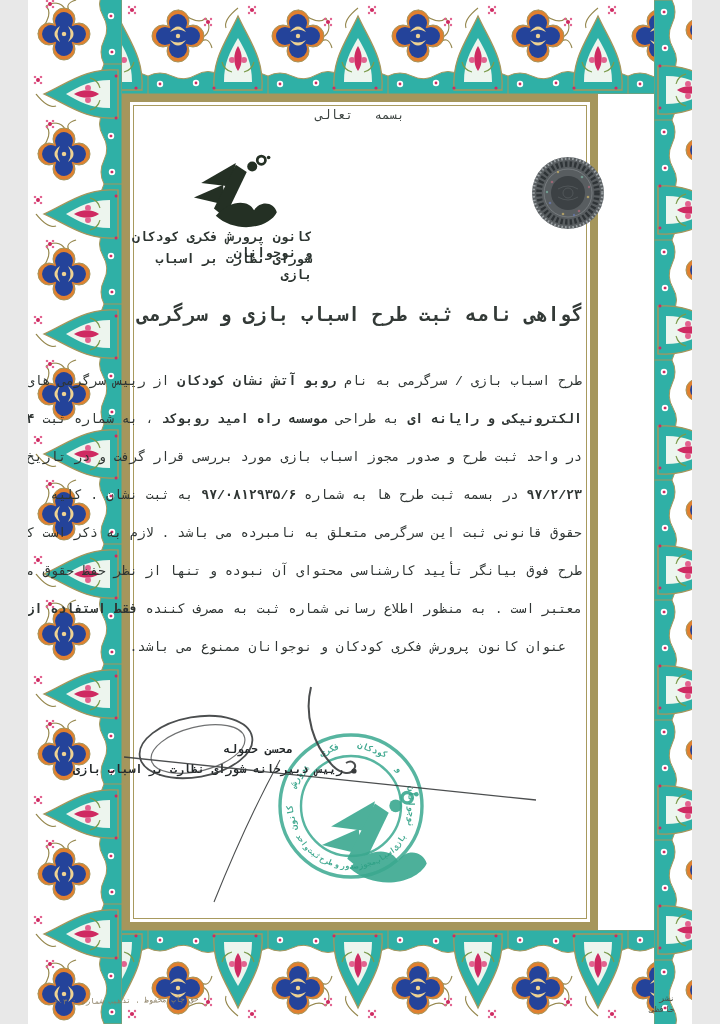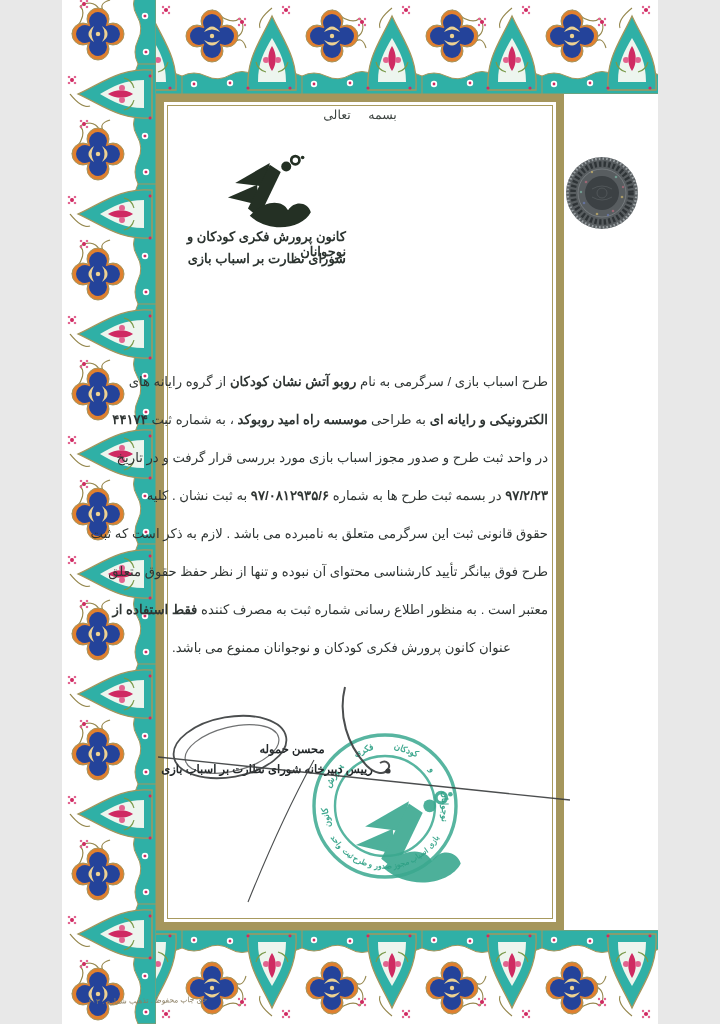--- a/index.html
+++ b/index.html
@@ -1,18 +1,18 @@
 <!DOCTYPE html>
 <html lang="fa" style="--teal: #2fb0a6; --blue: #24439a; --orange: #e0802f; --gold: #a5965c; --pink: #e2628f; --magenta: #cf2a62; --cream: #eed292; --ink: #383b3c; --stamp_green: #3aa88f; --seal_dark: #4c5154; --logo_dark: #243024; --paper: #ffffff;"><head>
 <meta charset="utf-8">
 <style>
   html,body{margin:0;padding:0;background:#e8e8e8;}
   .page{
-    position:relative;width:596px;height:1024px;background:#fff;
-    font-family:Liberation Sans, sans-serif;overflow:hidden;margin:0 auto;
+    position:relative;width:664px;height:1024px;background:#fff;
+    font-family:Liberation Mono, monospace;overflow:hidden;margin:0 auto;
     color:#303634;
   }
   .abs{position:absolute;}
   svg.border-svg{position:absolute;left:0;top:0;z-index:1;}
   .frame-band{
     position:absolute;left:94px;top:94px;right:94px;bottom:94px;
     border:8px solid #a5965c;z-index:2;pointer-events:none;
   }
   .frame-line{
     position:absolute;left:105px;top:105px;right:105px;bottom:105px;
@@ -172,23 +172,24 @@
         <circle cx="28" cy="17" r="1.2" fill="#c9b26a"></circle>
           <circle cx="44" cy="60" r="1.2" fill="#6a7ab0"></circle>
       </g>
       <g stroke="#565b5e" stroke-width="1" fill="none" opacity="0.8">
         <path d="M28,34 q10,-6 20,0"></path>
           <path d="M28,42 q10,6 20,0"></path>
           <circle cx="38" cy="38" r="5"></circle>
       </g>
     </svg>
 
+    <div class="abs cert-title">گواهی نامه ثبت طرح اسباب بازی و سرگرمی</div>
 
     <div id="body-lines">
-        <div class="bline just"><span>طرح اسباب بازی / سرگرمی به نام </span><span class="b">روبو آتش نشان کودکان</span><span> از گروه رایانه های</span></div>
+        <div class="bline just"><span>طرح اسباب بازی / سرگرمی به نام </span><span class="b">روبو آتش نشان کودکان</span><span> از رییس سرگرمی های</span></div>
         <div class="bline just"><span class="b">الکترونیکی و رایانه ای</span><span> به طراحی </span><span class="b">موسسه راه امید روبوکد</span><span> ، به شماره ثبت </span><span class="b">۴۴۱۷۴</span></div>
         <div class="bline just"><span>در واحد ثبت طرح و صدور مجوز اسباب بازی مورد بررسی قرار گرفت و در تاریخ</span></div>
         <div class="bline just"><span class="b">۹۷/۲/۲۳</span><span> در بسمه ثبت طرح ها به شماره </span><span class="b">۹۷/۰۸۱۲۹۳۵/۶</span><span> به ثبت نشان . کلیه</span></div>
         <div class="bline just"><span>حقوق قانونی ثبت این سرگرمی متعلق به نامبرده می باشد . لازم به ذکر است که ثبت</span></div>
         <div class="bline just"><span>طرح فوق بیانگر تأیید کارشناسی محتوای آن نبوده و تنها از نظر حفظ حقوق متعلق</span></div>
         <div class="bline just"><span>معتبر است . به منظور اطلاع رسانی شماره ثبت به مصرف کننده </span><span class="b">فقط استفاده از</span></div>
         <div class="bline endline"><span>عنوان کانون پرورش فکری کودکان و نوجوانان ممنوع می باشد.</span></div>
       </div>
 
     <svg class="abs stamp-svg" style="left:243px;top:726px;" width="160" height="160" viewBox="0 0 160 160">

